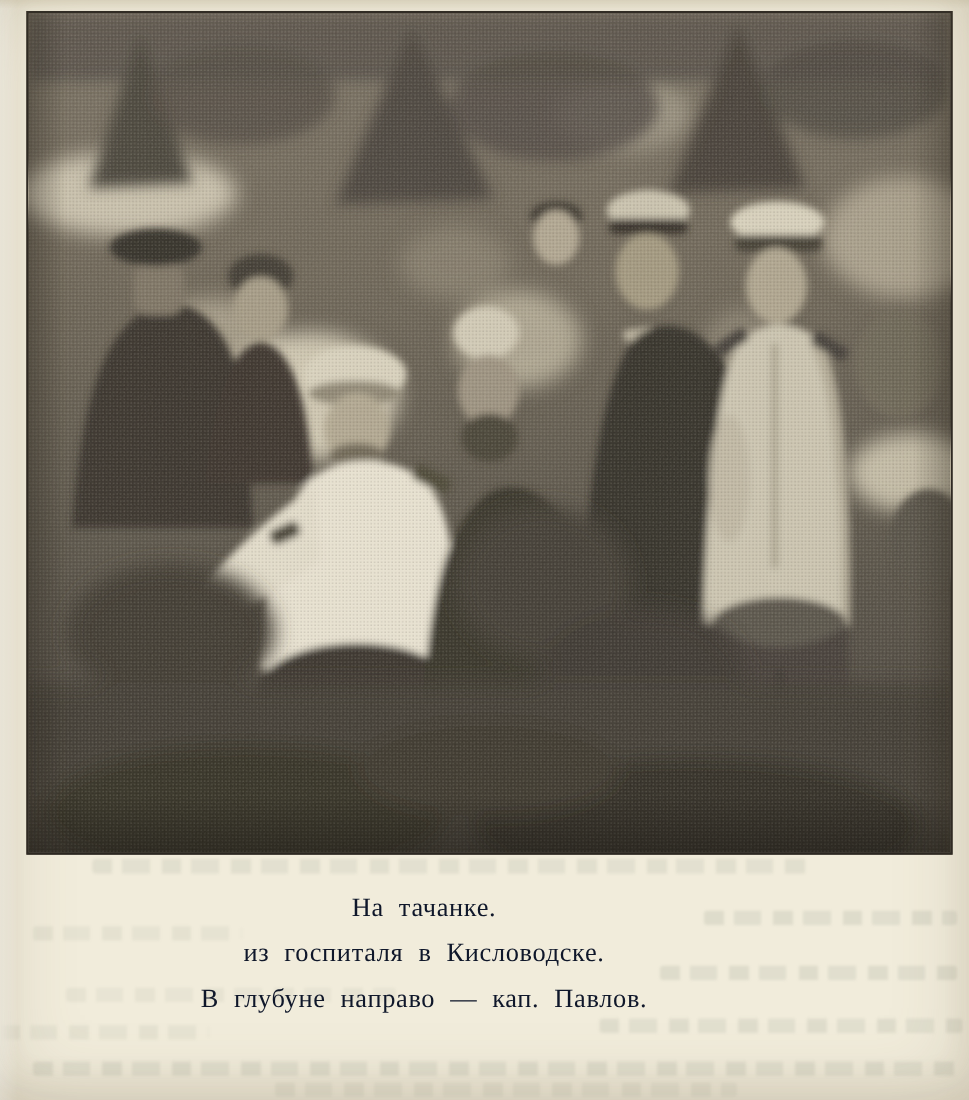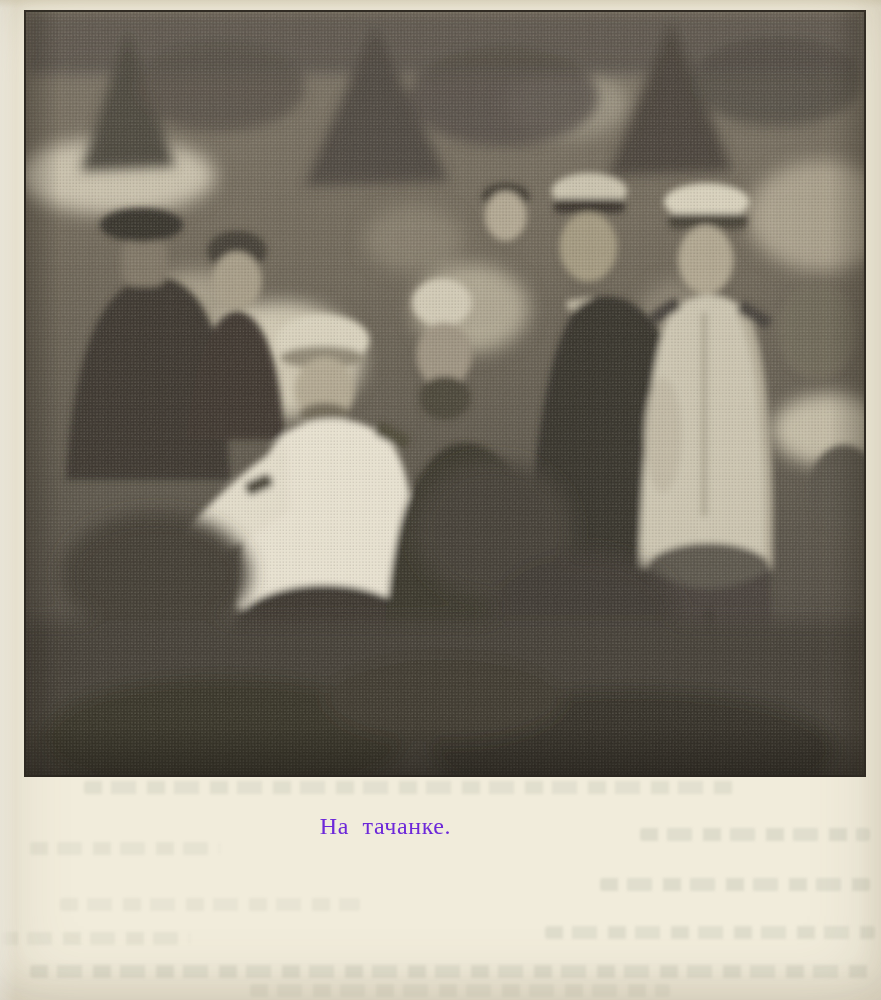--- a/index.html
+++ b/index.html
@@ -20,21 +20,21 @@
   
   .photo{
     position:absolute;left:24px;top:10px;width:842px;height:767px;margin:0;
     border:2px solid #2b2721;background:#5d574c;box-sizing:border-box;
   }
   .photo svg{display:block;width:100%;height:100%;}
 
   
   .caption{
     position:absolute;left:0;top:806px;width:771px;
-    text-align:center;color:#6d28d9;
+    text-align:center;color:#0f172a;
     font-size:24px;line-height:41px;letter-spacing:.6px;word-spacing:7px;
   }
   .caption span{display:block;}
 
   
   .ghost{
     position:absolute;height:13px;border-radius:3px;pointer-events:none;
     filter:blur(1.6px);opacity:.55;
     background:repeating-linear-gradient(90deg,
       rgba(150,158,140,.38) 0 18px, rgba(150,158,140,0) 18px 27px,
@@ -201,18 +201,20 @@
   <div class="ghost g3"></div>
   <div class="ghost g4"></div>
   <div class="ghost g5"></div>
   <div class="ghost g6"></div>
   <div class="ghost g7"></div>
   <div class="ghost g8"></div>
   <div class="ghost g9"></div>
 
   <div class="caption">
     <span>На тачанке.</span>
+    <span>из госпиталя в Кисловодске.</span>
+    <span>В глубуне направо — кап. Павлов.</span>
   </div>
 
   <div class="page-edge-left"></div>
   <div class="page-edge-top"></div>
   <div class="page-shade"></div>
 </div>
 
 </body></html>

